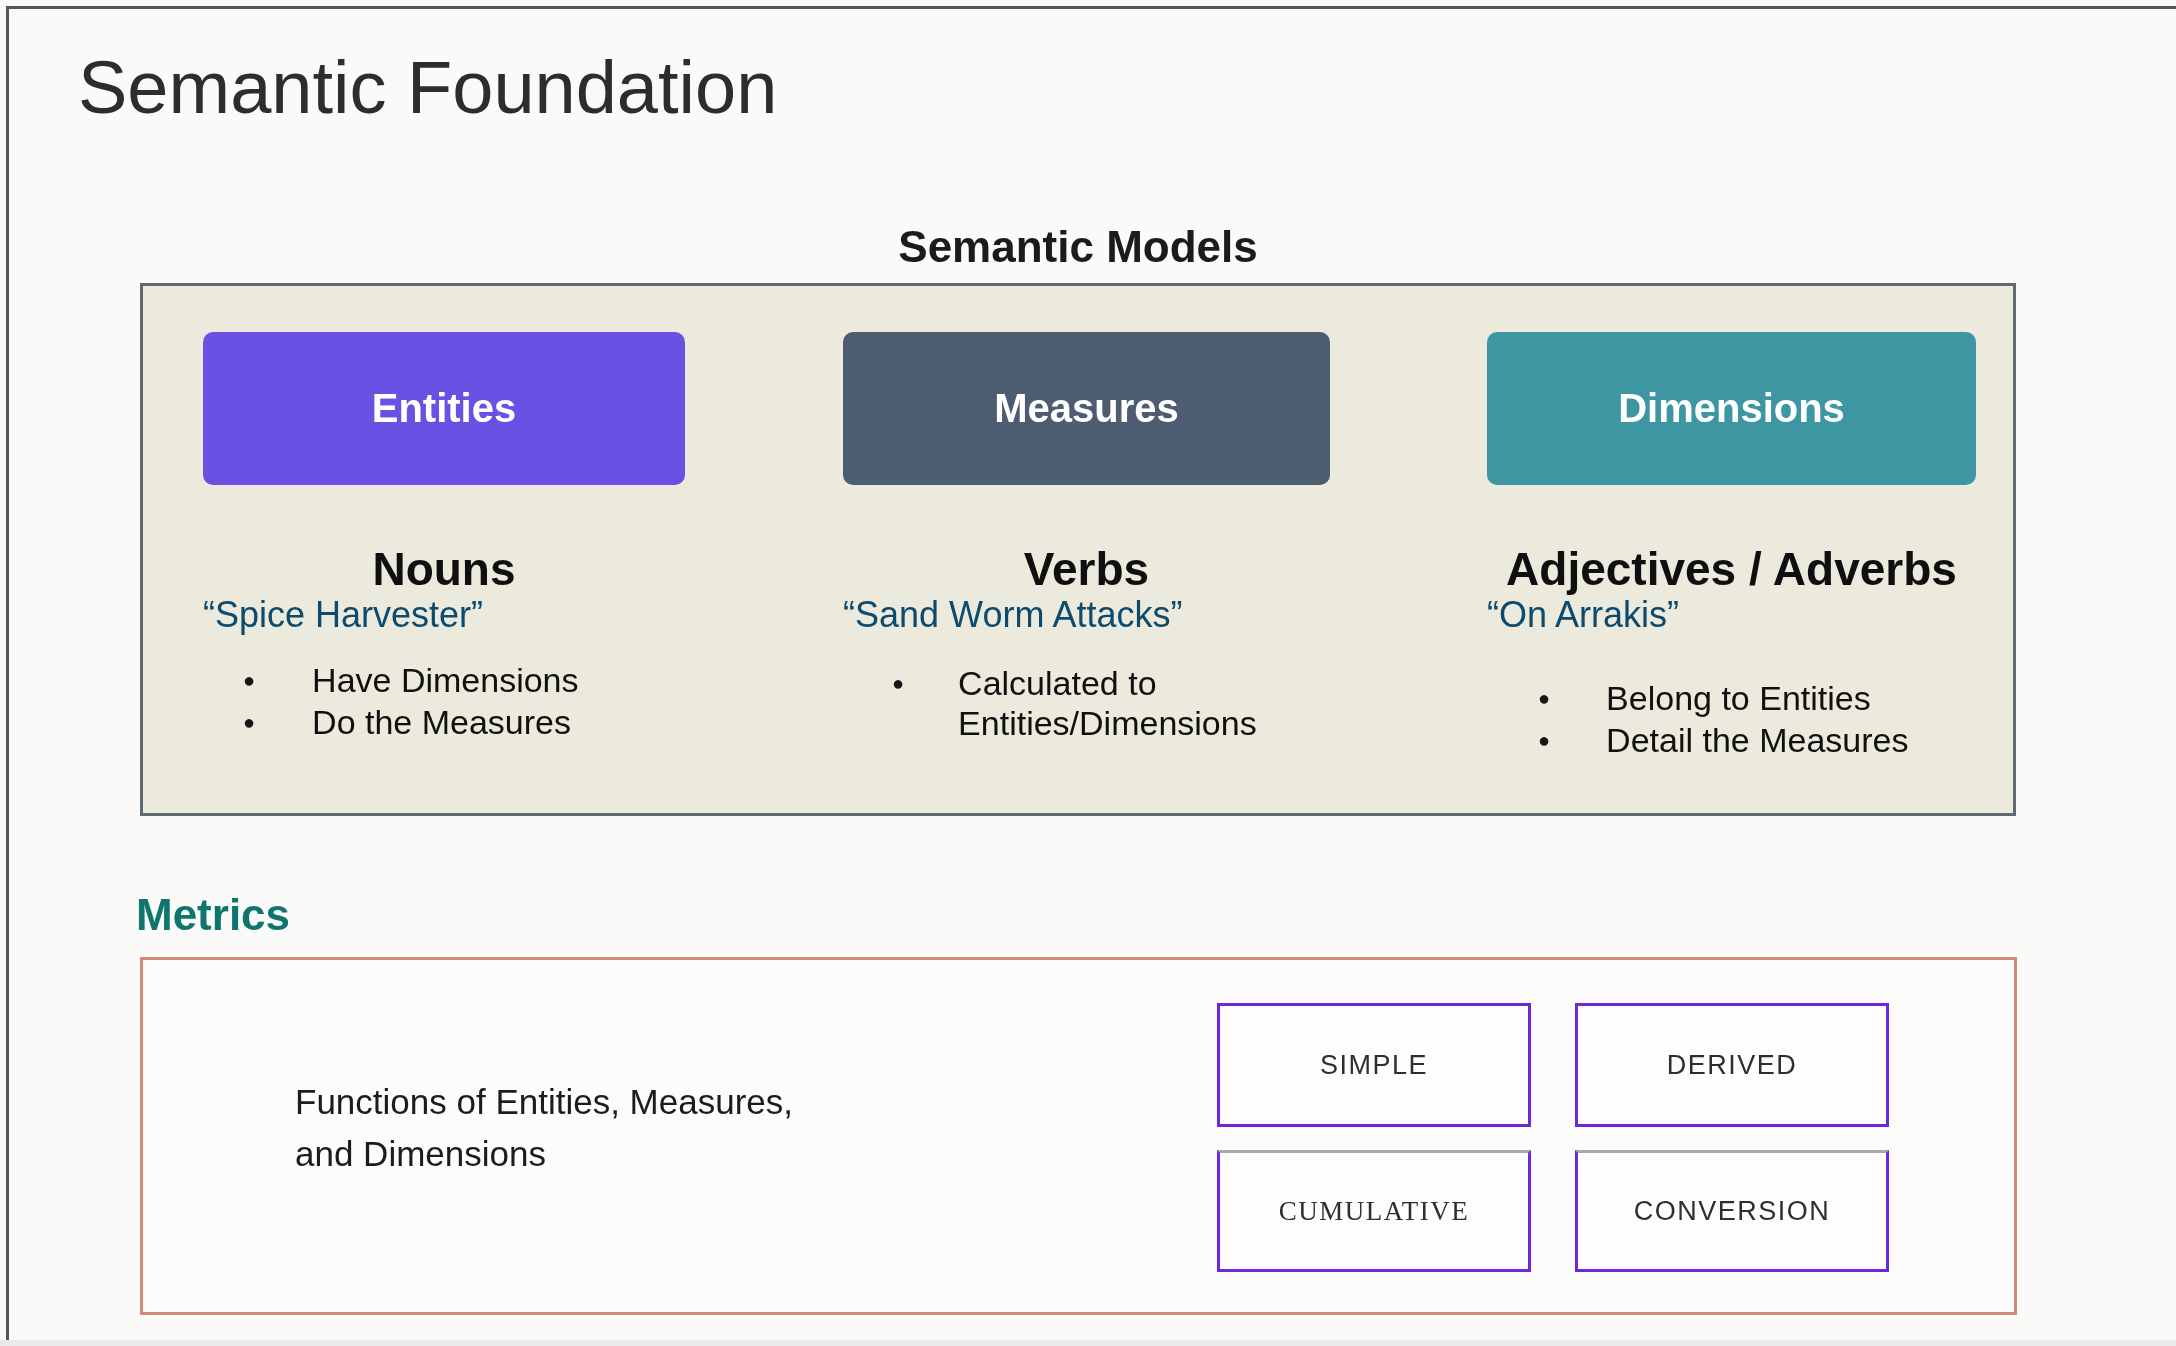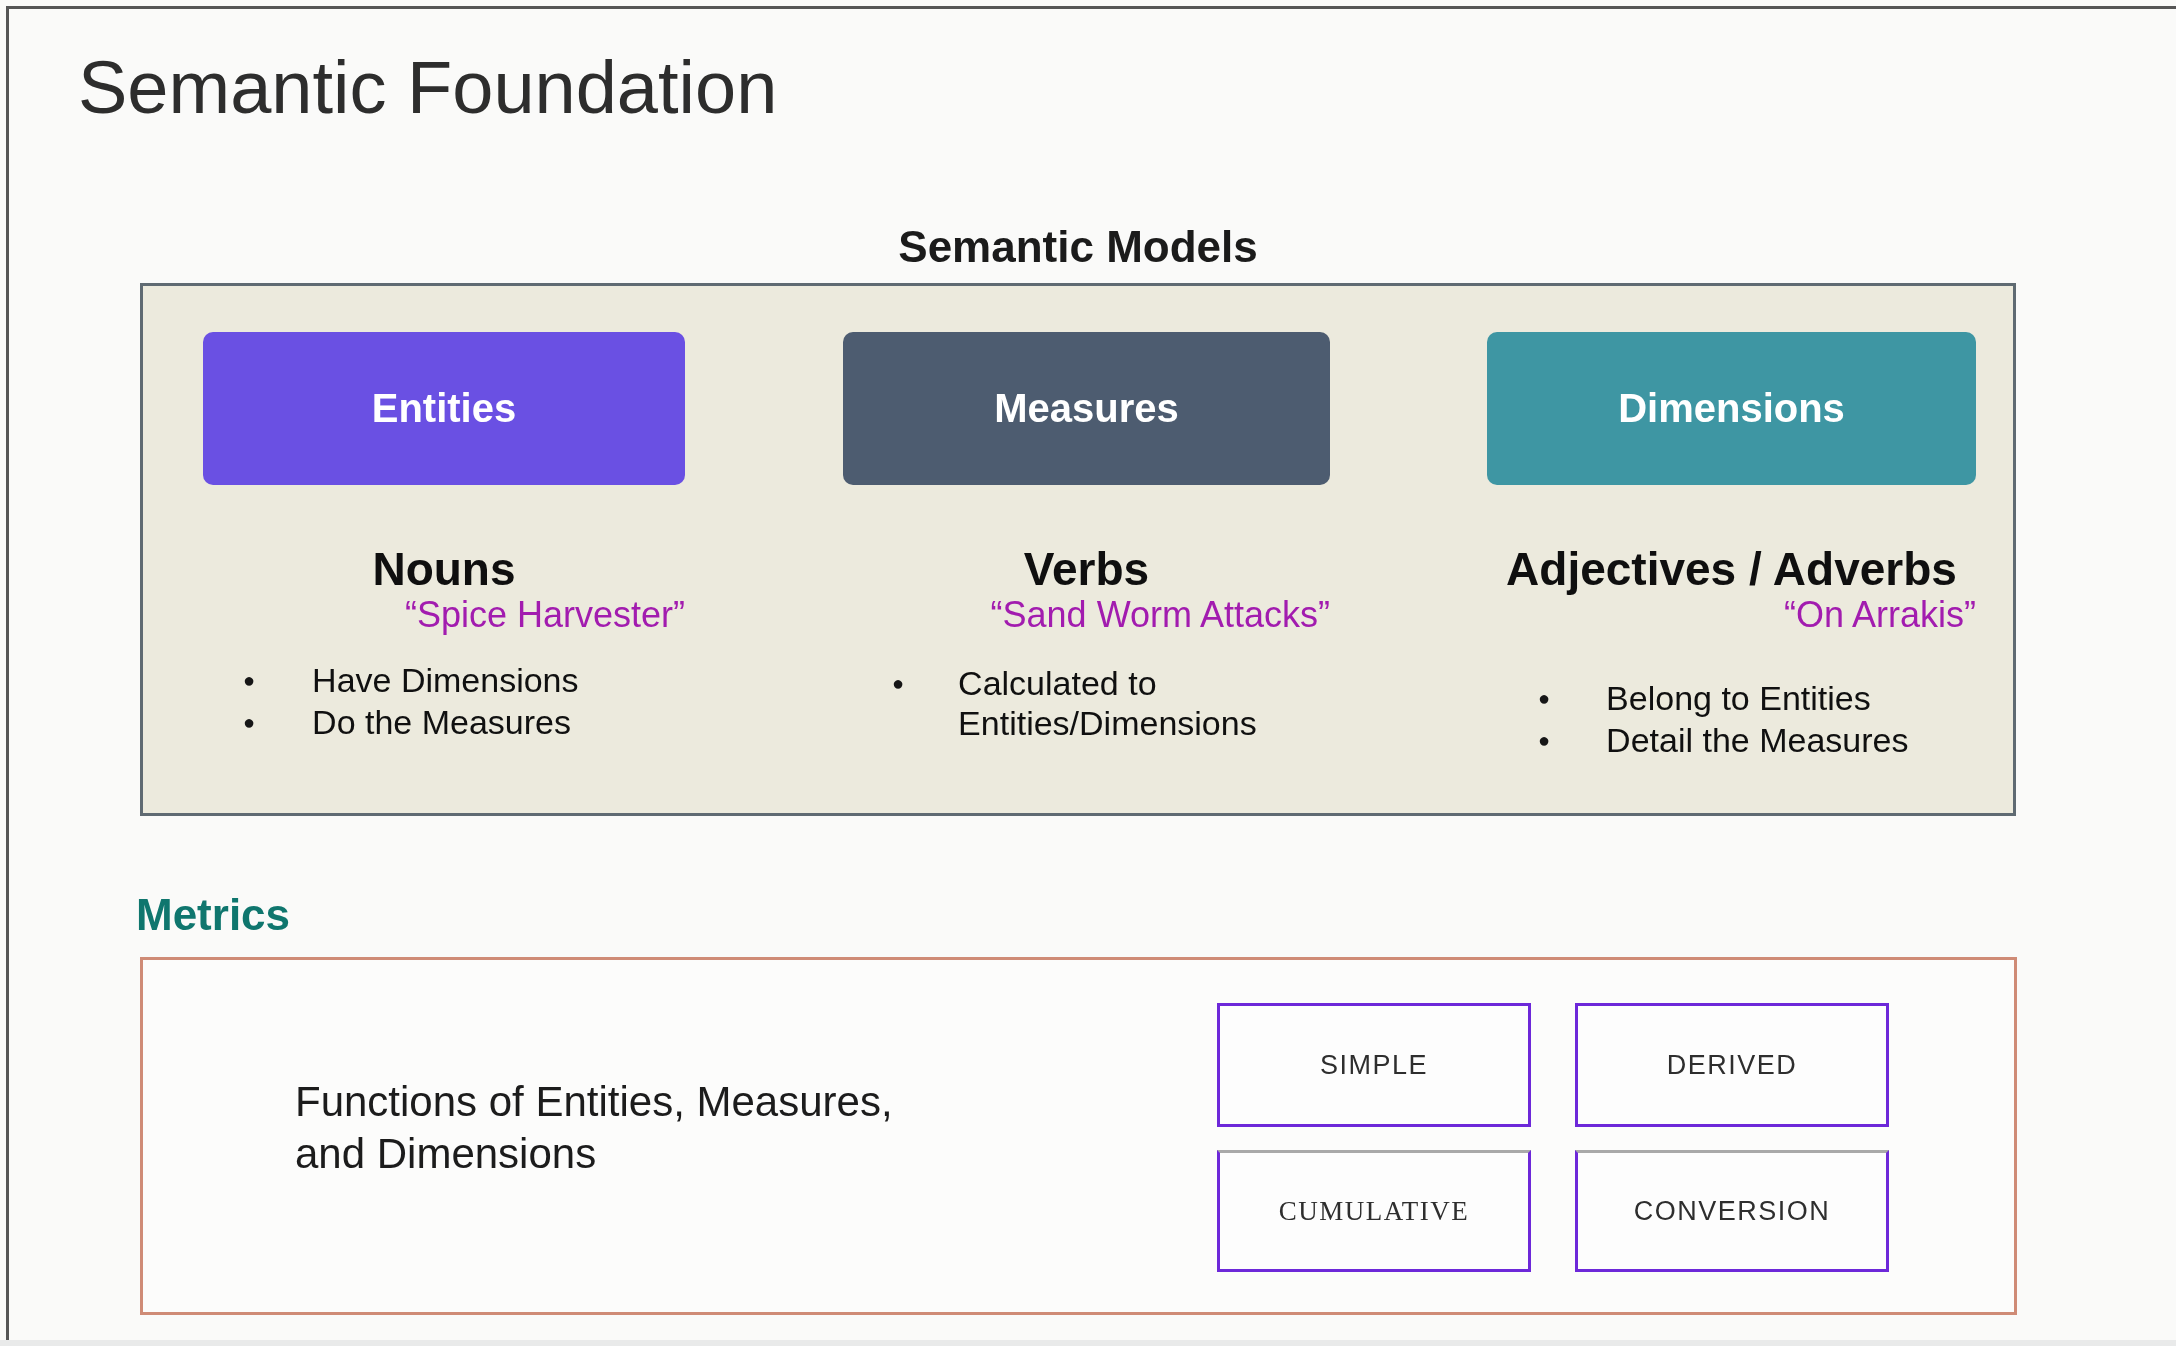--- a/index.html
+++ b/index.html
@@ -39,21 +39,21 @@
     border-radius:10px;color:#ffffff;
     font-size:40px;font-weight:700;
     display:flex;align-items:center;justify-content:center;
   }
   .col-heading{
     position:absolute;top:256px;left:0;width:100%;
     text-align:center;font-size:46px;font-weight:700;color:#0f0f0f;white-space:nowrap;
   }
   .col-example{
     position:absolute;top:308px;left:0;width:100%;
-    text-align:right;font-size:36px;font-weight:400;color:#a21caf;white-space:nowrap;
+    text-align:left;font-size:36px;font-weight:400;color:#0c4a6e;white-space:nowrap;
   }
   .col-bullets{position:absolute;left:0;width:100%;}
   .sm-col-0 .col-bullets{top:374px;}
   .sm-col-1 .col-bullets{top:377px;}
   .sm-col-2 .col-bullets{top:392px;}
   .bullet-row{display:flex;align-items:flex-start;margin-bottom:2px;}
   .dot{font-size:20px;line-height:40px;color:#161616;flex:0 0 auto;}
   .bullet-text{font-size:34px;line-height:40px;color:#101010;}
   .sm-col-0 .dot{margin-left:40px;}
   .sm-col-0 .bullet-text{margin-left:57px;}
@@ -66,21 +66,21 @@
     position:absolute;left:136px;top:890px;width:1877px;
     text-align:left;font-size:44px;font-weight:700;color:#0f766e;
   }
   .metrics-box{
     position:absolute;left:140px;top:957px;width:1877px;height:358px;
     box-sizing:border-box;border-style:solid;border-width:3px;
     background:#fcfcfb;
   }
   .metrics-desc{
     position:absolute;left:152px;top:116px;
-    font-size:42px;line-height:52px;color:#1c1c1c;font-weight:400;
+    font-size:35px;line-height:52px;color:#1c1c1c;font-weight:400;
   }
   .mtype{
     position:absolute;width:314px;
     box-sizing:border-box;border:3px solid #6d28d9;background:#fdfdfd;
     display:flex;align-items:center;justify-content:center;
     font-size:27px;letter-spacing:1.5px;color:#2e2e2e;font-weight:400;
     white-space:nowrap;
   }
   .mtype-0{left:1074px;top:43px;height:124px;}
   .mtype-1{left:1432px;top:43px;height:124px;}

